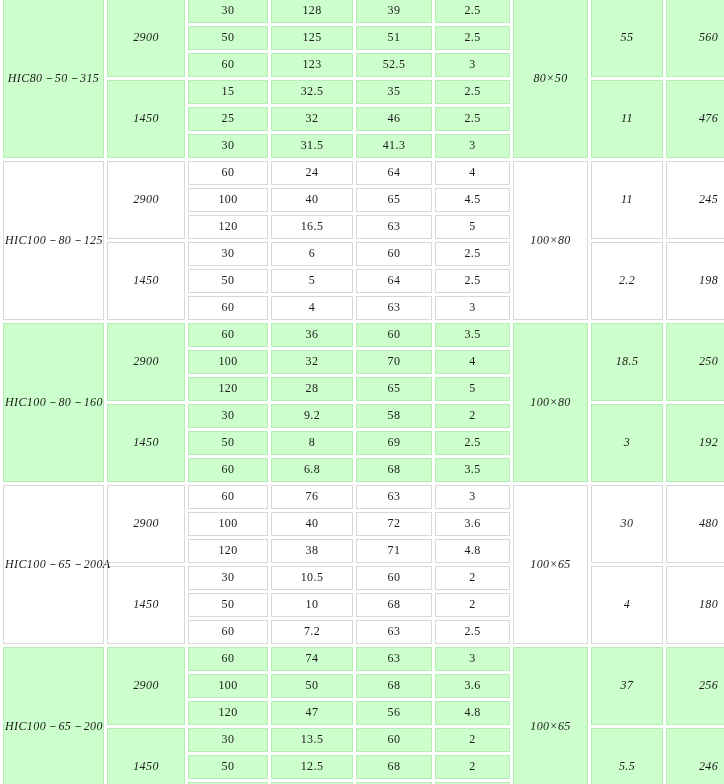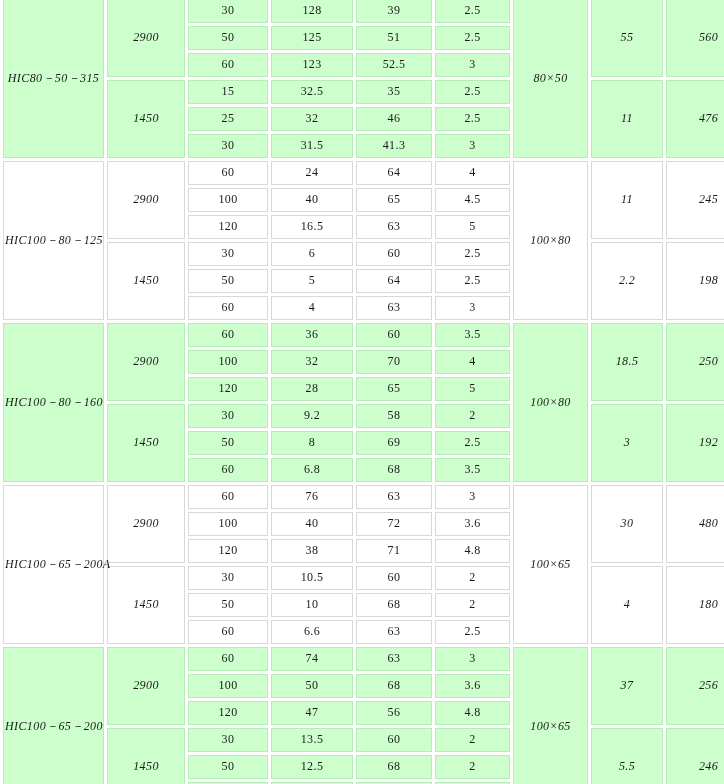--- a/index.html
+++ b/index.html
@@ -248,21 +248,21 @@
           <td class="tall" rowspan="3">180</td>
         </tr>
         <tr class="grp-white">
           <td>50</td>
           <td>10</td>
           <td>68</td>
           <td>2</td>
         </tr>
         <tr class="grp-white">
           <td>60</td>
-          <td>6.6</td>
+          <td>7.2</td>
           <td>63</td>
           <td>2.5</td>
         </tr>
         <tr class="grp-green">
           <td class="model-cell tall" rowspan="6">HIC100－65－200</td>
           <td class="tall" rowspan="3">2900</td>
           <td>60</td>
           <td>74</td>
           <td>63</td>
           <td>3</td>

